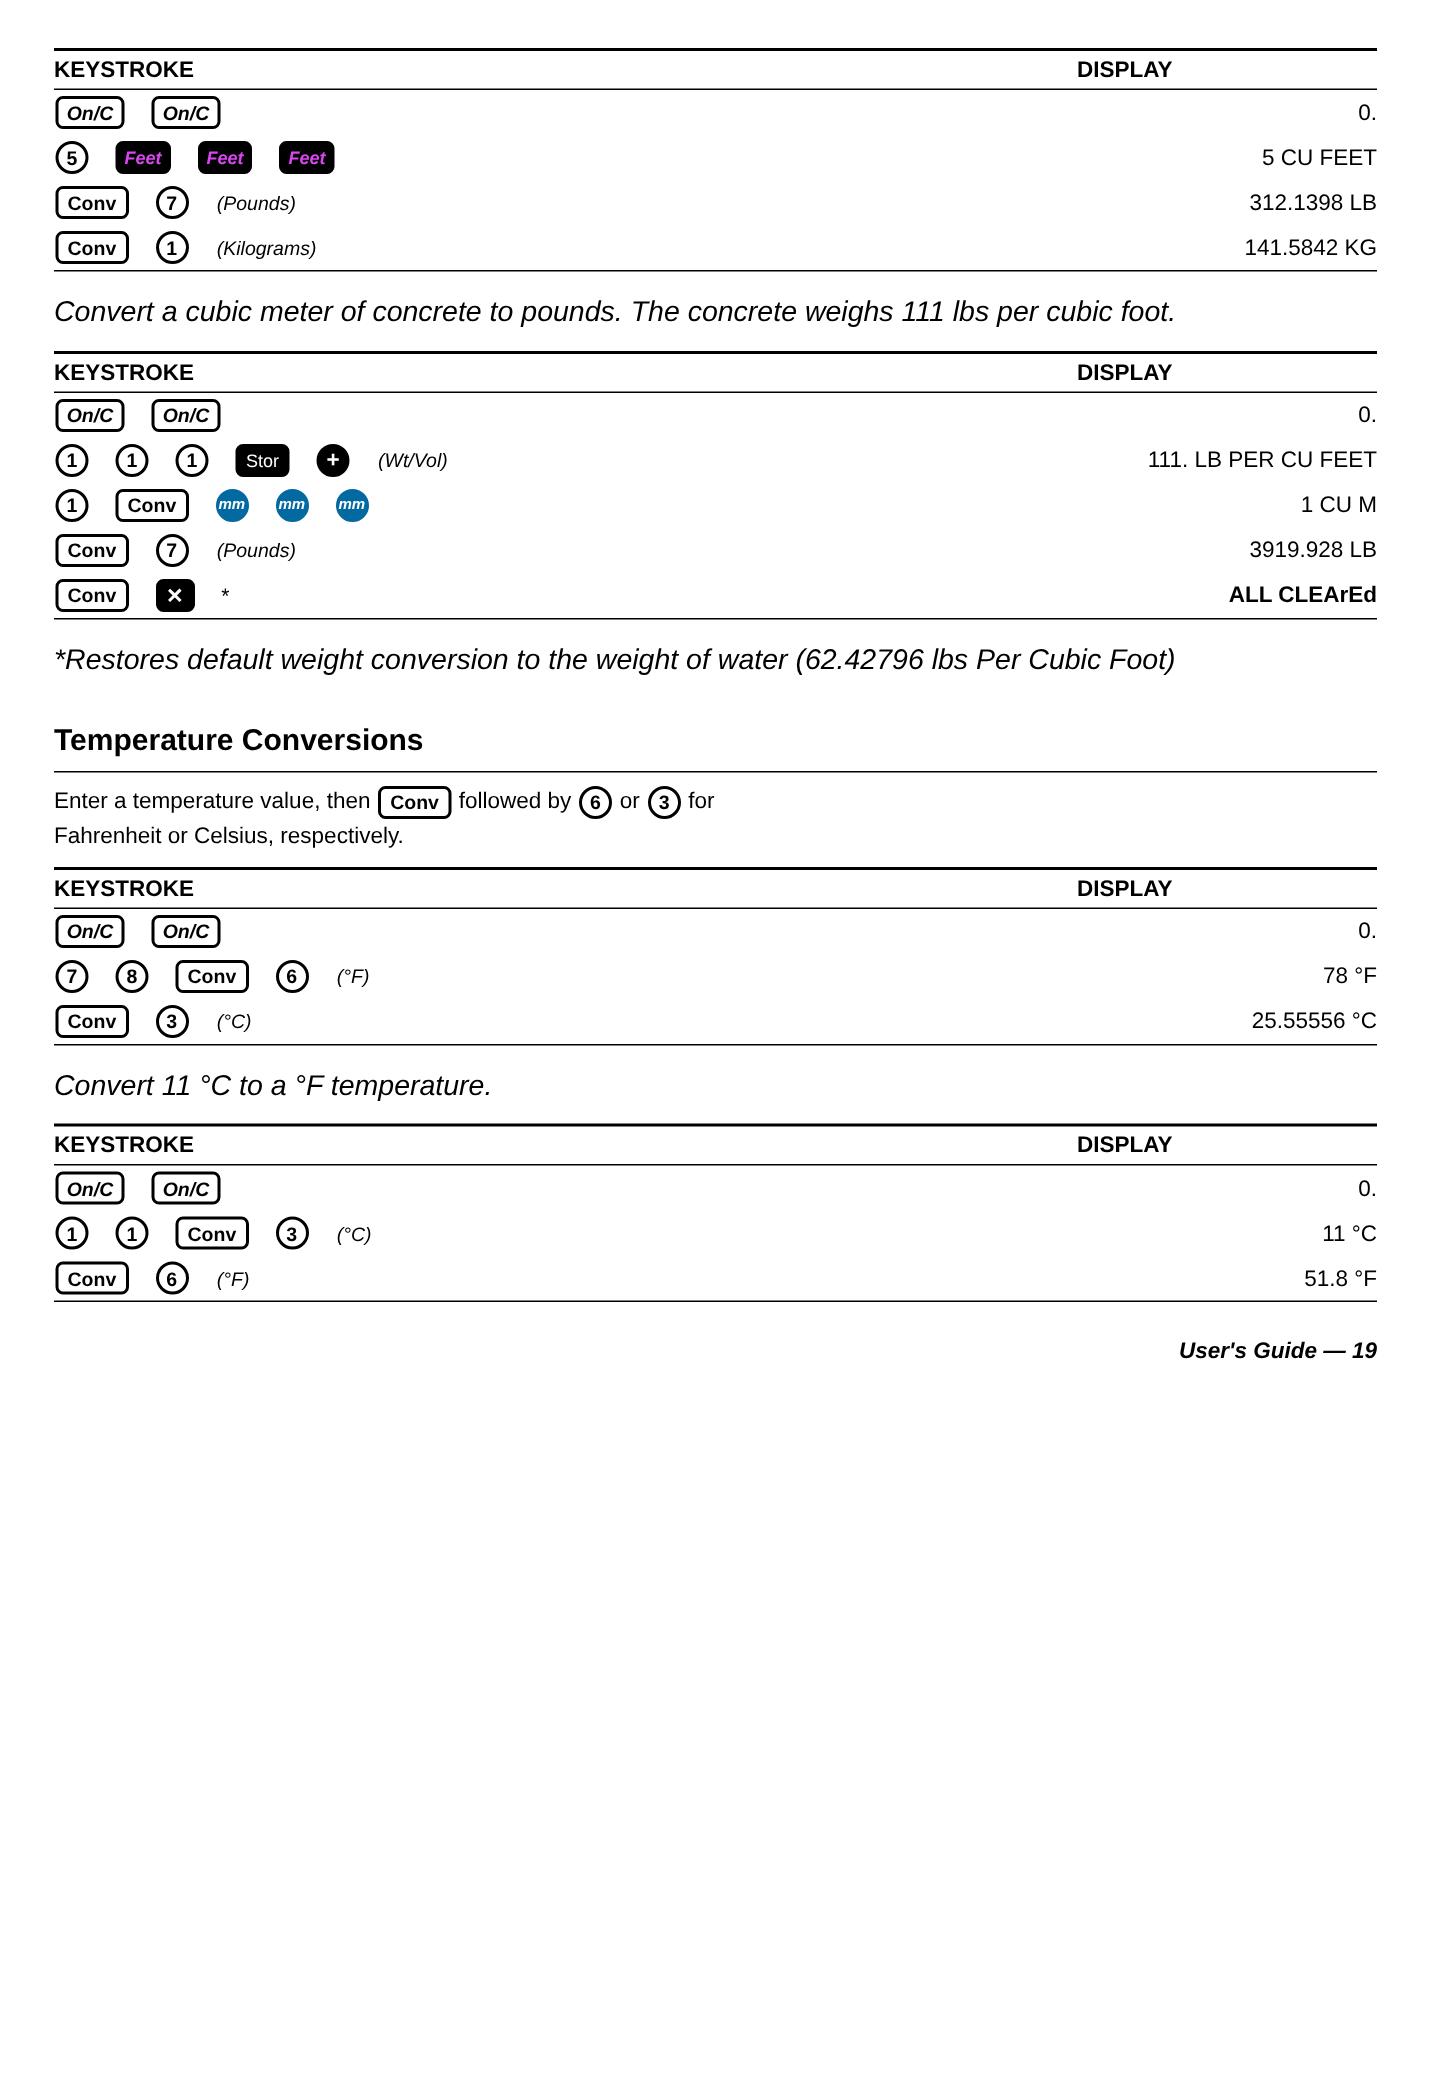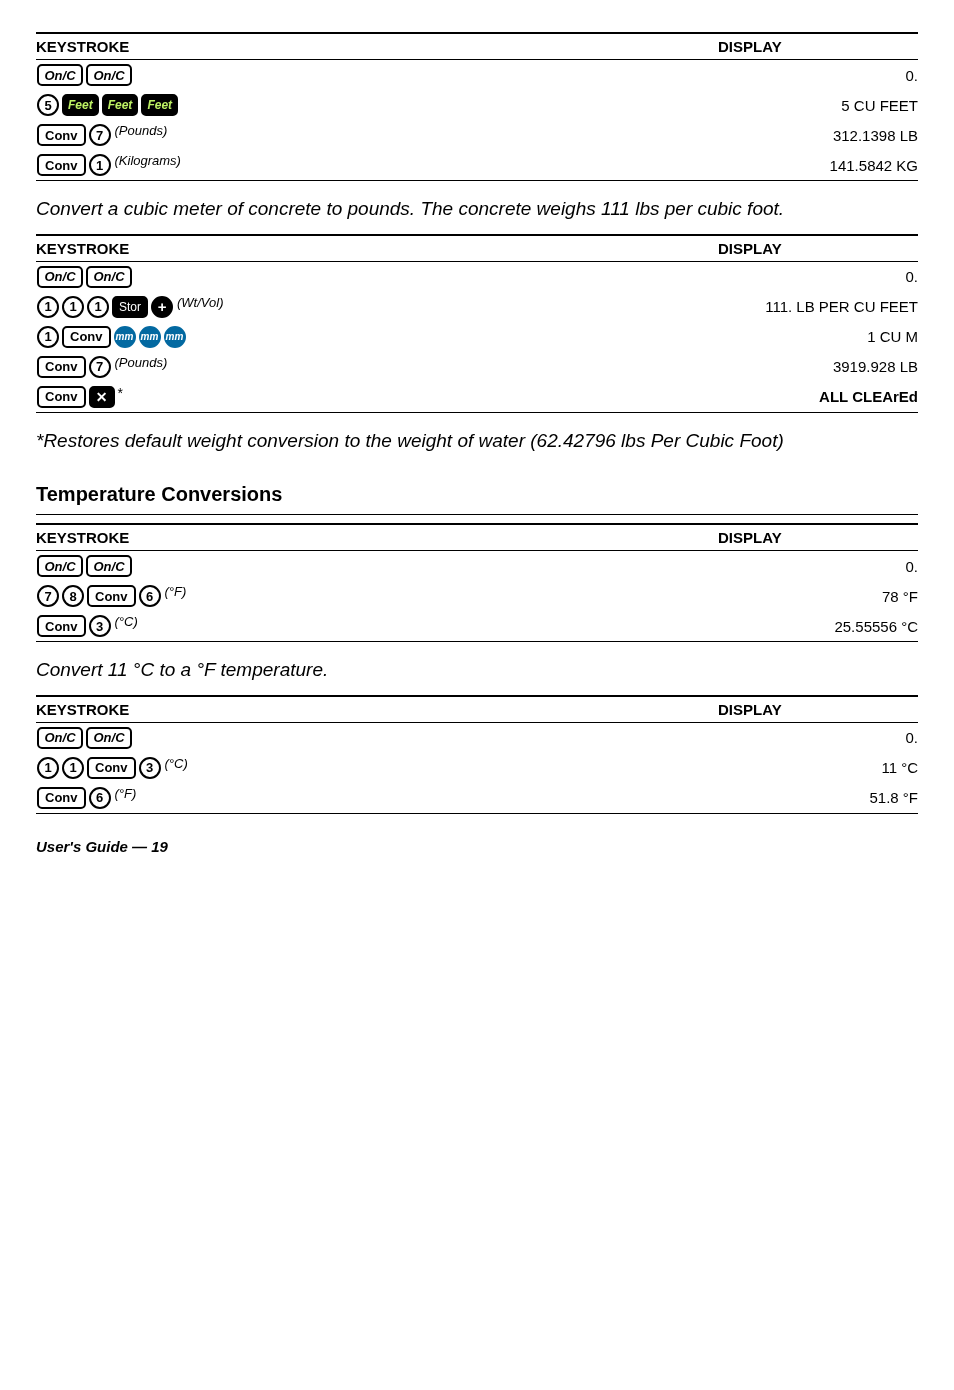--- a/index.html
+++ b/index.html
@@ -26,23 +26,23 @@
     }
     .kd-header-display {
       font-weight: bold;
       font-size: 15px;
       text-align: left;
       min-width: 200px;
     }
     .kd-keystroke-cell {
       flex: 1;
       display: flex;
-      align-items: flex-start;
+      align-items: center;
       flex-wrap: wrap;
-      gap: 1px;
+      gap: 16px;
     }
     .kd-display-cell {
       text-align: right;
       min-width: 200px;
       font-size: 15px;
       font-weight: normal;
     }
     .section-title {
       font-size: 20px;
       font-weight: bold;
@@ -72,20 +72,21 @@
       justify-content: space-between;
       align-items: center;
       padding: 3px 0;
     }
     hr.section-line {
       border: none;
       border-top: 1px solid #000;
       margin: 8px 0;
     }
     .page-footer {
+      text-align: right;
       font-style: italic;
       font-weight: bold;
       font-size: 15px;
       margin-top: 24px;
     }
     .key-inline-onc {
       display: inline-flex;
       align-items: center;
       justify-content: center;
       border: 2px solid #000;
@@ -133,21 +134,21 @@
       display: inline-flex;
       align-items: center;
       justify-content: center;
       border: 2px solid #000;
       border-radius: 5px;
       padding: 1px 4px;
       font-size: 12px;
       font-weight: bold;
       font-style: italic;
       background: #000;
-      color: #bef264;
+      color: #d946ef;
       min-width: 32px;
       height: 22px;
       margin: 1px 1px;
       vertical-align: middle;
     }
     .key-inline-mm {
       display: inline-flex;
       align-items: center;
       justify-content: center;
       border: 2px solid #0369a1;
@@ -353,20 +354,24 @@
   </div>
 
   <p class="note-text">
     <span>*Restores default weight conversion to the weight of water (62.42796 lbs Per Cubic Foot)</span>
   </p>
 </div>
 
 <div style="">
   <h2 class="section-title">Temperature Conversions</h2>
   <hr class="section-line">
+  <p class="section-desc">
+    Enter a temperature value, then&nbsp;<span class="key-inline-conv">Conv</span>&nbsp;followed by&nbsp;<span class="key-inline-num">6</span>&nbsp;<span>or</span>&nbsp;<span class="key-inline-num">3</span>&nbsp;for<br>
+    Fahrenheit or Celsius, respectively.
+  </p>
 
 
   <div class="kd-block">
     <div class="kd-header">
       <span class="kd-header-keystroke">KEYSTROKE</span>
       <span class="kd-header-display">DISPLAY</span>
     </div>
     <div class="kd-rows-container">
 
       <div class="kd-row-inner">

